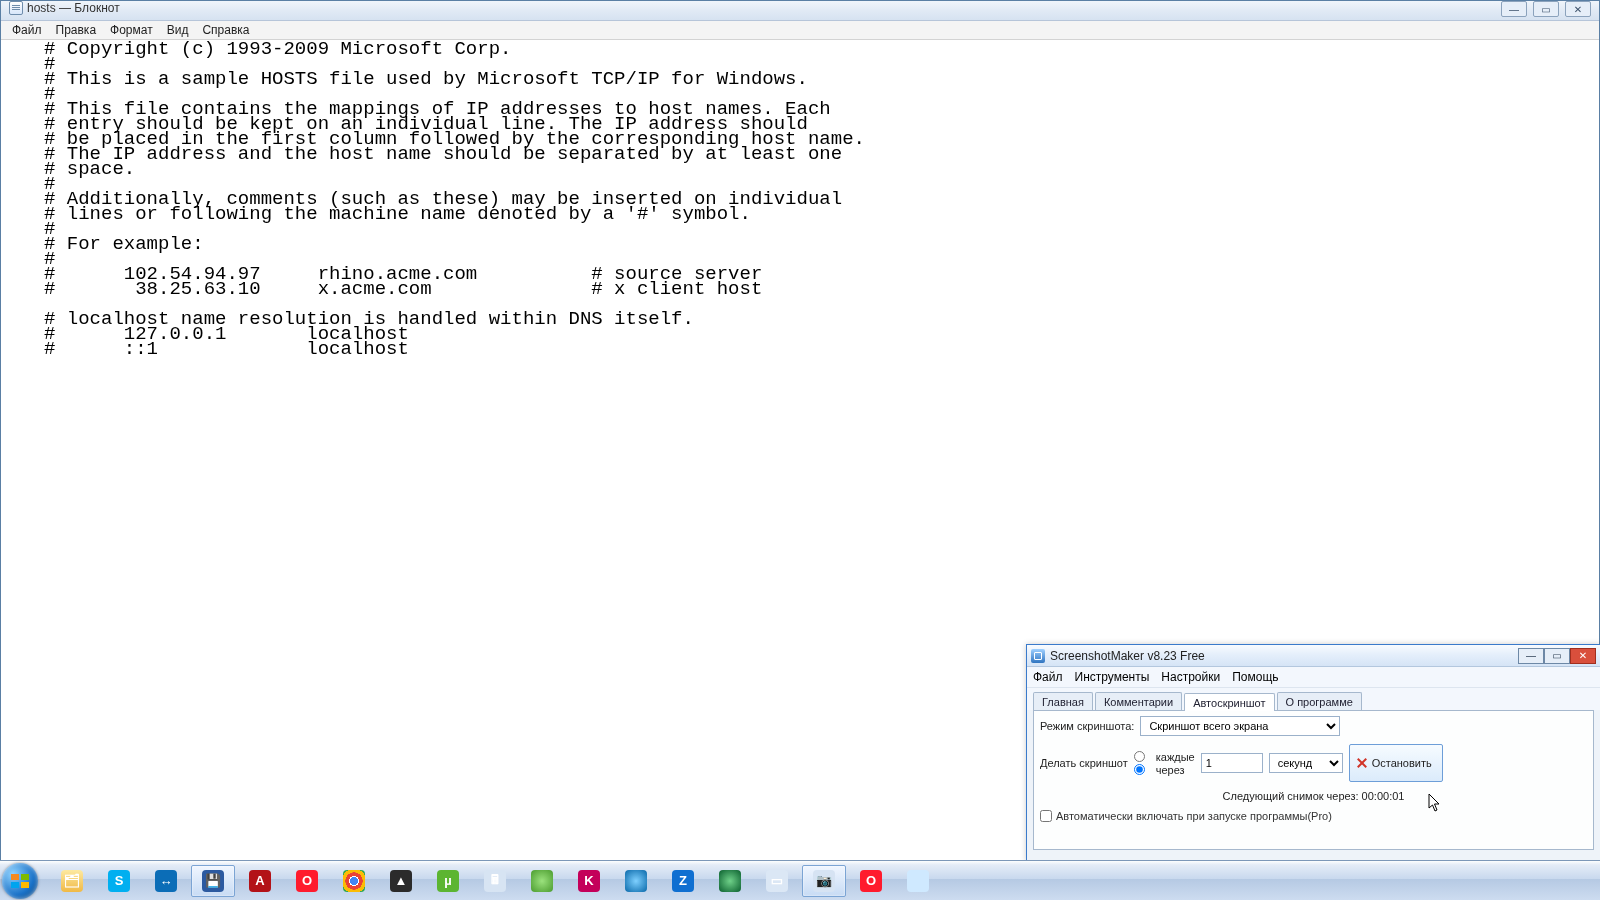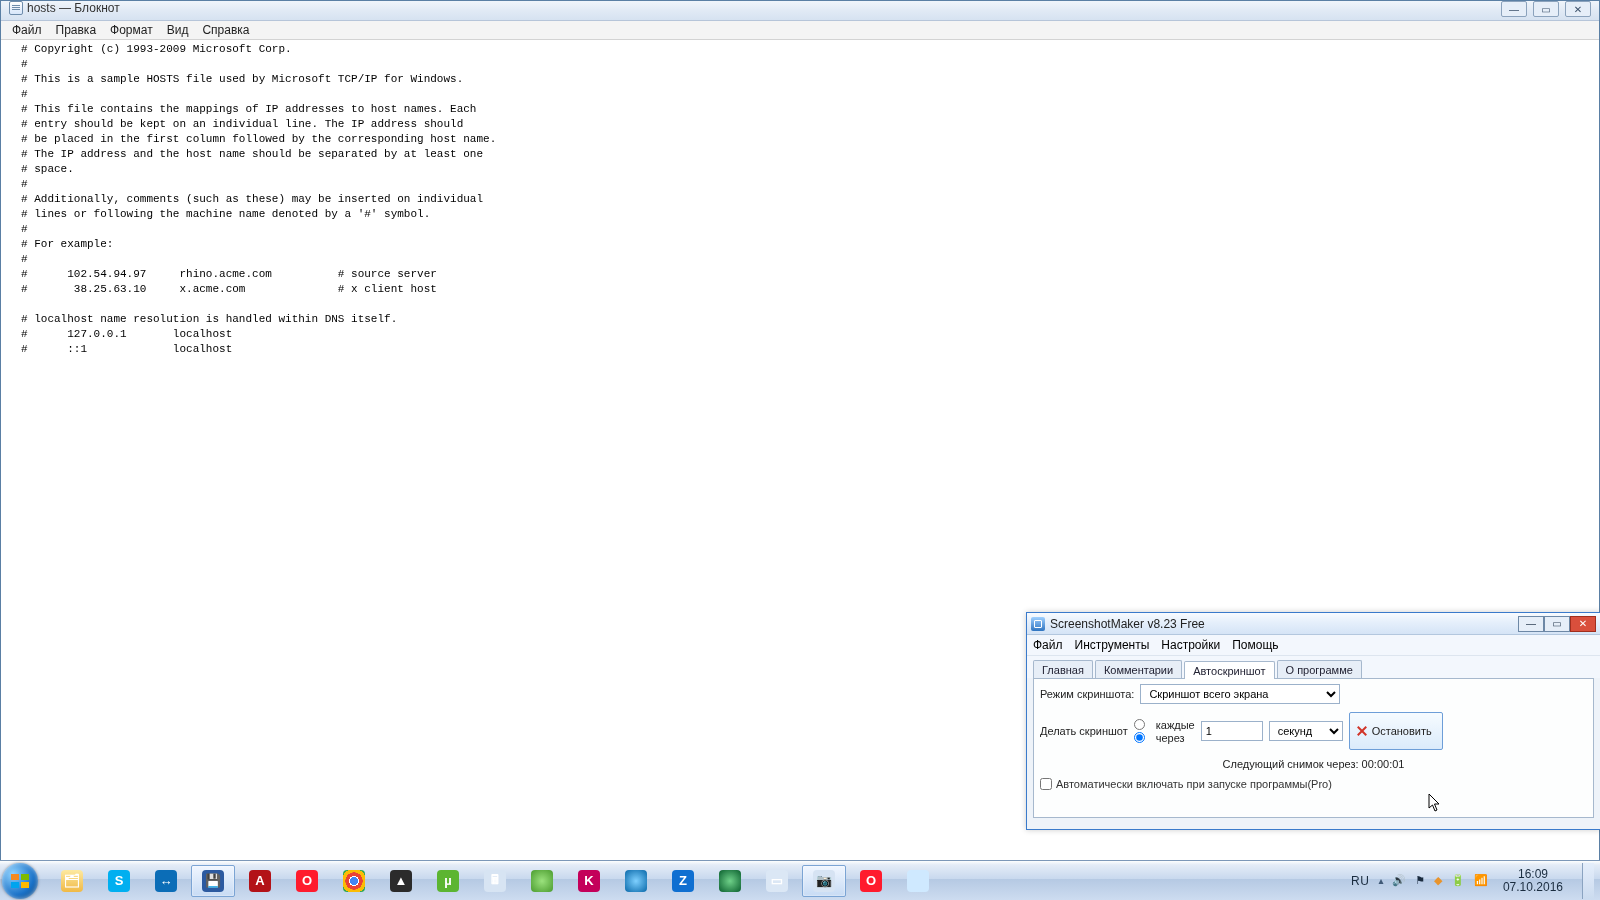--- a/index.html
+++ b/index.html
@@ -6,26 +6,26 @@
 html, body { width: 1600px; height: 900px; overflow: hidden; background: #fff; }
 
 .notepad-window { position: absolute; top: 0; left: 0; right: 0; bottom: 0; display: flex; flex-direction: column; border: 1px solid #5a7fa4; background: #fff; }
 .np-titlebar { height: 20px; background: linear-gradient(to bottom,#f0f5fb 0%,#e1eaf5 50%,#d6e2f1 100%); display: flex; align-items: flex-start; font-size: 12px; padding: 0 8px; color: #333; border-bottom: 1px solid #b6c5d9; }
 .np-titlebar .icon { width: 14px; height: 14px; margin-right: 4px; background: linear-gradient(#fff,#d7e6fa); border:1px solid #6e8cab; border-radius:2px; position: relative; }
 .np-titlebar .icon::after { content:""; position:absolute; left:2px; top:3px; width:8px; height:1px; background:#6e8cab; box-shadow:0 2px #6e8cab,0 4px #6e8cab; }
 .np-titlebar .ctrls { margin-left:auto; display:flex; gap:6px; }
 .np-ctrl { width: 26px; height: 16px; border: 1px solid #8ba2bc; background: #e6eef8; border-radius: 2px; display:flex; align-items:center; justify-content:center; font-size:10px; color:#3b5069; cursor:default; }
 .np-menubar { height: 19px; background: #f4f4f4; border-bottom: 1px solid #d3d3d3; display: flex; align-items: center; font-size: 12px; padding-left: 4px; gap: 0; color:#222; }
 .np-menubar span { padding: 2px 7px; cursor:default; }
-.np-editor { flex:1; background:#fff; font-family: Consolas, "Courier New", monospace; font-size: 11px; line-height: 15px; padding: 2px 20px; white-space: pre; color:#000; overflow:hidden; }
+.np-editor { flex:1; background:#fff; font-family: Consolas, "Courier New", monospace; font-size: 19px; line-height: 15px; padding: 2px 14px; white-space: pre; color:#000; overflow:hidden;margin-left:29px; }
 .np-hscroll { height: 17px; background: #f0f0f0; border-top:1px solid #d8d8d8; position:relative; }
 .np-hscroll::before { content:"◄"; position:absolute; left:2px; top:1px; font-size:10px; color:#5a5a5a; }
 .np-hscroll::after { content:"►"; position:absolute; right:2px; top:1px; font-size:10px; color:#5a5a5a; }
 
-.ssmaker { position:absolute; left: 1026px; top: 612px; width: 575px; height: 218px; border:1px solid #3a7acb; background:#eef3f9; box-shadow: 0 0 6px rgba(0,0,0,.2); }
+.ssmaker { position:absolute; left: 1026px; top: 644px; width: 575px; height: 218px; border:1px solid #3a7acb; background:#eef3f9; box-shadow: 0 0 6px rgba(0,0,0,.2); }
 .ssm-titlebar { height: 22px; background: linear-gradient(to bottom,#f8fbff 0%,#e5effb 45%,#d5e4f6 100%); border-bottom:1px solid #b3c7de; display:flex; align-items:center; padding:0 4px; font-size:12px; color:#222; }
 .ssm-titlebar .icon { width:14px; height:14px; margin-right:5px; background:linear-gradient(#9fd0ff,#2f74c0); border-radius:2px; position:relative; }
 .ssm-titlebar .icon::after { content:""; position:absolute; width:6px; height:6px; border:1px solid #fff; border-radius:1px; left:3px; top:3px; }
 .ssm-ctrls { margin-left:auto; display:flex; gap:0; }
 .ssm-btn { width: 26px; height:16px; border:1px solid #6d88a6; background:#e6eef8; display:flex; align-items:center; justify-content:center; font-size:10px; color:#2f4055; }
 .ssm-btn.close { background:#d94f3c; color:#fff; border-color:#a02e1e; }
 .ssm-menubar { height: 21px; display:flex; align-items:center; font-size:12px; padding-left:6px; gap:12px; color:#000; background:#f3f7fd; border-bottom:1px solid #dde5ef; }
 .ssm-tabs { height:22px; display:flex; align-items:flex-end; padding-left:6px; gap:2px; background:#f3f7fd; font-size:11px; }
 .ssm-tab { padding:3px 8px 2px; border:1px solid #a6b8cd; background:#e7eef7; border-bottom:none; border-radius:2px 2px 0 0; color:#223; cursor:default; }
 .ssm-tab.active { background:#fff; position:relative; top:1px; }
@@ -231,27 +231,13 @@
       <div class="tb-ico active">
         <div class="tb-glyph" style="background: rgb(214, 227, 243);">📷</div>
       </div>
       <div class="tb-ico">
         <div class="tb-glyph" style="background: rgb(255, 27, 45);">O</div>
       </div>
       <div class="tb-ico">
         <div class="tb-glyph" style="background: rgb(207, 233, 255);"></div>
       </div>
     </div>
-  <div class="tray">
-    <span class="lang">RU</span>
-    <span class="sep">▴</span>
-    <span>🔊</span>
-    <span>⚑</span>
-    <span style="color:#e8942c">◆</span>
-    <span>🔋</span>
-    <span>📶</span>
-    <div class="clock">
-      <div>16:09</div>
-      <div>07.10.2016</div>
-    </div>
-    <div class="showdesk"></div>
-  </div>
 </div>
 
 </body></html>

